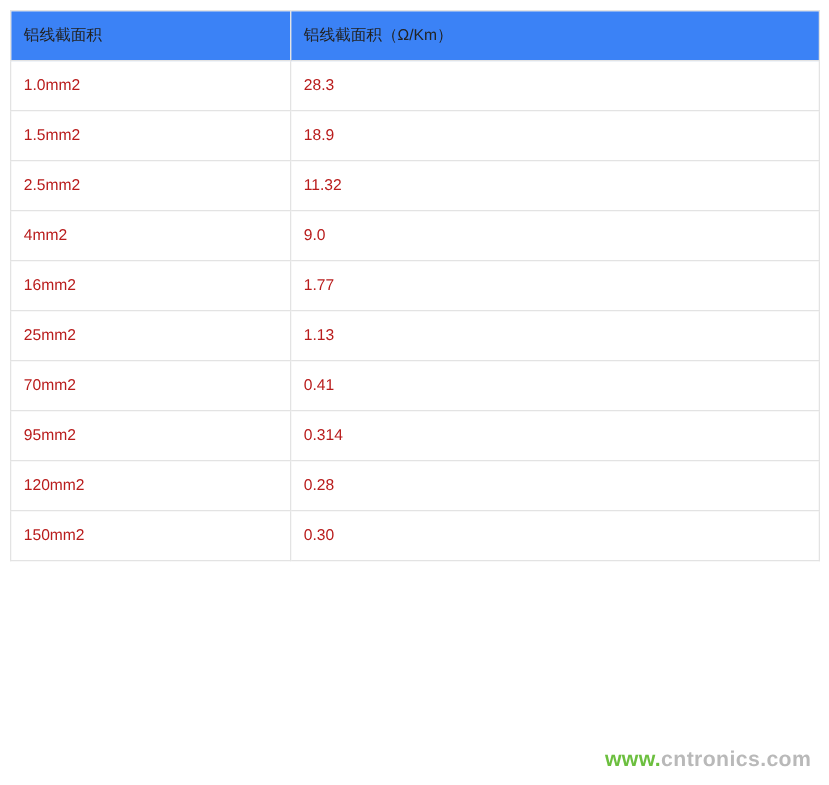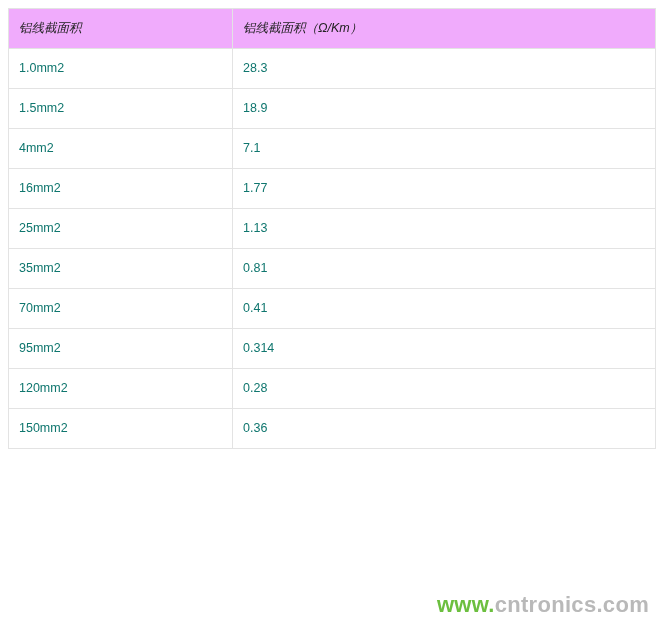--- a/index.html
+++ b/index.html
@@ -26,38 +26,37 @@
     table-layout: fixed;
   }
   table.data-table col.col-a { width: 224px; }
   table.data-table col.col-b { width: 423px; }
   table.data-table th,
   table.data-table td {
     border: 1px solid #e3e3e3;
     height: 40px;
     padding: 0 10px;
     font-size: 12.5px;
-    color: #0f766e;
+    color: #b91c1c;
     font-weight: normal;
     text-align: left;
     vertical-align: middle;
     line-height: 1.2;
     background: #ffffff;
     box-sizing: border-box;
   }
   table.data-table thead th {
-    background: #f0abfc;
+    background: #3b82f6;
     color: #222222;
-    font-style: italic;
   }
   .watermark {
     position: absolute;
     right: 14px;
     bottom: 10px;
-    font-size: 22px;
+    font-size: 17px;
     font-family: "Liberation Sans", sans-serif;
     font-weight: bold;
     letter-spacing: 0.3px;
     white-space: nowrap;
     margin-top: 11px;
   }
   .watermark .wm-green { color: #6cbf3f; }
   .watermark .wm-gray { color: #b9b9b9; }
 </style>
 </head>
@@ -78,50 +77,50 @@
     <tbody>
       <tr>
         <td>1.0mm2</td>
         <td>28.3</td>
       </tr>
       <tr>
         <td>1.5mm2</td>
         <td>18.9</td>
       </tr>
       <tr>
+        <td>2.5mm2</td>
+        <td>11.32</td>
+      </tr>
+      <tr>
         <td>4mm2</td>
-        <td>7.1</td>
+        <td>9.0</td>
       </tr>
       <tr>
         <td>16mm2</td>
         <td>1.77</td>
       </tr>
       <tr>
         <td>25mm2</td>
         <td>1.13</td>
-      </tr>
-      <tr>
-        <td>35mm2</td>
-        <td>0.81</td>
       </tr>
       <tr>
         <td>70mm2</td>
         <td>0.41</td>
       </tr>
       <tr>
         <td>95mm2</td>
         <td>0.314</td>
       </tr>
       <tr>
         <td>120mm2</td>
         <td>0.28</td>
       </tr>
       <tr>
         <td>150mm2</td>
-        <td>0.36</td>
+        <td>0.30</td>
       </tr>
     </tbody>
   </table>
 </div>
 
 <div class="watermark">
   <span class="wm-green">www.</span><span class="wm-gray">cntronics.com</span>
 </div>
 
 </body></html>

